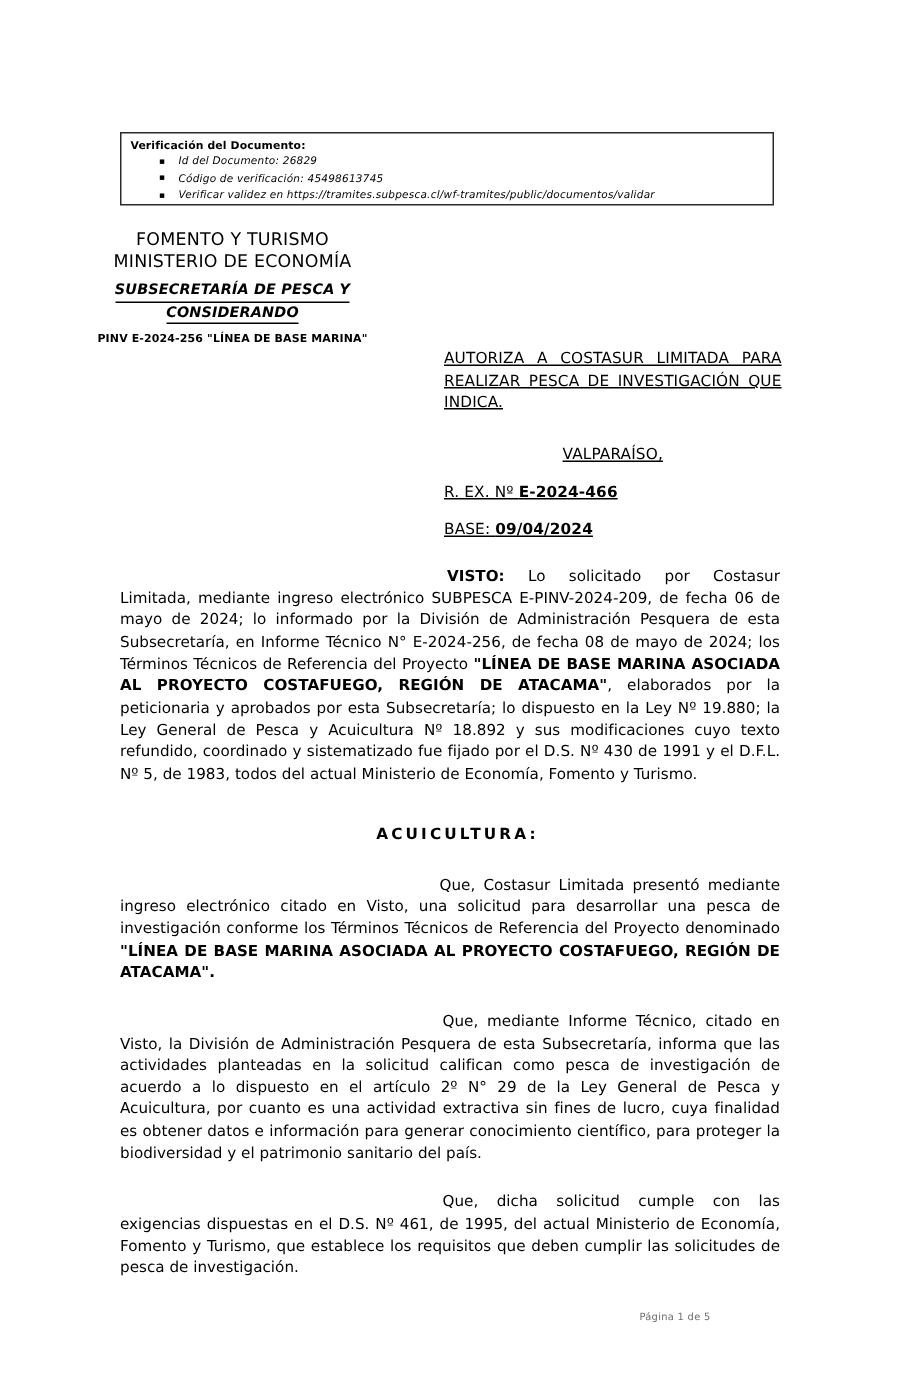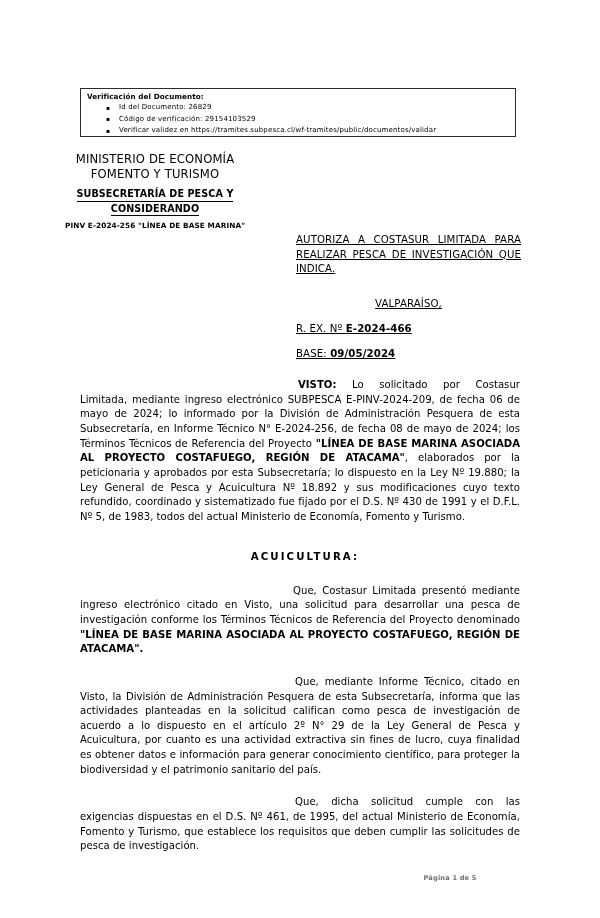--- a/index.html
+++ b/index.html
@@ -42,20 +42,21 @@
     letter-spacing: 0.1px;
     white-space: nowrap;
   }
   .verif-list {
     position: absolute;
     left: 20px;
     top: 13px;
     margin: 0;
     padding: 0 0 0 18px;
     list-style: none;
+    font-style: italic;
   }
   .verif-list li {
     font-size: 7px;
     line-height: 11.6px;
     white-space: nowrap;
     position: relative;
     letter-spacing: 0.15px;
   }
   .verif-list li::before {
     content: "\25AA";
@@ -78,20 +79,21 @@
     line-height: 14.5px;
     letter-spacing: 0.15px;
     white-space: nowrap;
   }
   .lh-sub {
     margin-top: 6px;
     font-size: 9.6px;
     font-weight: bold;
     line-height: 13px;
     letter-spacing: 0.1px;
+    font-style: italic;
   }
   .lh-sub span {
     border-bottom: 1.4px solid #000;
     display: inline-block;
     padding-bottom: 0.5px;
   }
   .lh-pinv {
     margin-top: 5px;
     font-size: 7.3px;
     font-weight: bold;
@@ -167,54 +169,54 @@
   
   .footer {
     position: absolute;
     left: 0;
     top: 874px;
     width: 600px;
     text-align: center;
     padding-left: 300px;
     box-sizing: border-box;
     font-size: 6.6px;
-    font-weight: bold;
+    font-weight: normal;
     color: #6e6e6e;
     letter-spacing: 0.2px;
   }
 </style>
 </head>
 <body>
 
 <div class="page">
 
   <div class="verif-box">
     <div class="verif-title">Verificación del Documento:</div>
     <ul class="verif-list">
       <li>Id del Documento: 26829</li>
-      <li>Código de verificación: 29154103529</li>
+      <li>Código de verificación: 45498613745</li>
       <li>Verificar validez en https://tramites.subpesca.cl/wf-tramites/public/documentos/validar</li>
     </ul>
   </div>
 
   <div class="lh">
+    <div class="lh-ministry">FOMENTO Y TURISMO</div>
     <div class="lh-ministry">MINISTERIO DE ECONOMÍA</div>
-    <div class="lh-ministry">FOMENTO Y TURISMO</div>
     <div class="lh-sub">
       <span>SUBSECRETARÍA DE PESCA Y</span><br>
       <span>CONSIDERANDO</span>
     </div>
     <div class="lh-pinv">PINV E-2024-256 "LÍNEA DE BASE MARINA"</div>
   </div>
 
   <div class="rhead">
     <div class="rhead-title">AUTORIZA A COSTASUR LIMITADA PARA REALIZAR PESCA DE INVESTIGACIÓN QUE INDICA.</div>
     <div class="rhead-city">VALPARAÍSO,</div>
     <div class="rhead-num"><span>R. EX. Nº </span><b>E-2024-466</b></div>
-    <div class="rhead-date"><span>BASE: </span><b>09/05/2024</b></div>
+    <div class="rhead-date"><span>BASE: </span><b>09/04/2024</b></div>
   </div>
 
   <div class="body-wrap">
 
     <p class="para"><span class="indent"></span><b>VISTO:</b><span> Lo solicitado por Costasur Limitada, mediante ingreso electrónico SUBPESCA E-PINV-2024-209, de fecha 06 de mayo de 2024; lo informado por la División de Administración Pesquera de esta Subsecretaría, en Informe Técnico N° E-2024-256, de fecha 08 de mayo de 2024; los Términos Técnicos de Referencia del Proyecto </span><b>"LÍNEA DE BASE MARINA ASOCIADA AL PROYECTO COSTAFUEGO, REGIÓN DE ATACAMA"</b><span>, elaborados por la peticionaria y aprobados por esta Subsecretaría; lo dispuesto en la Ley Nº 19.880; la Ley General de Pesca y Acuicultura Nº 18.892 y sus modificaciones cuyo texto refundido, coordinado y sistematizado fue fijado por el D.S. Nº 430 de 1991 y el D.F.L. Nº 5, de 1983, todos del actual Ministerio de Economía, Fomento y Turismo.</span></p>
 
     <div class="considerando">ACUICULTURA:</div>
 
     <p class="para"><span class="indent-b"></span><span>Que, Costasur Limitada presentó mediante ingreso electrónico citado en Visto, una solicitud para desarrollar una pesca de investigación conforme los Términos Técnicos de Referencia del Proyecto denominado </span><b>"LÍNEA DE BASE MARINA ASOCIADA AL PROYECTO COSTAFUEGO, REGIÓN DE ATACAMA".</b></p>
 

